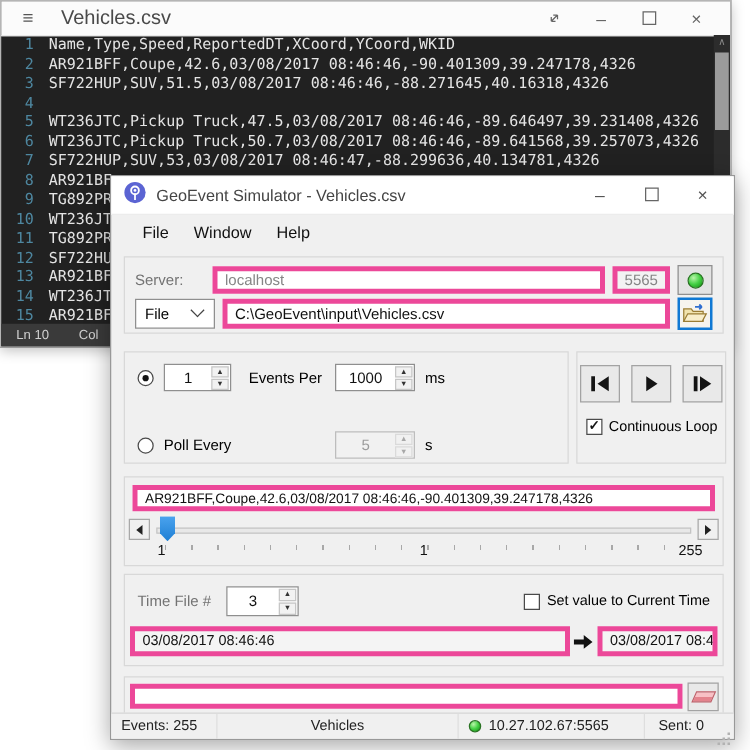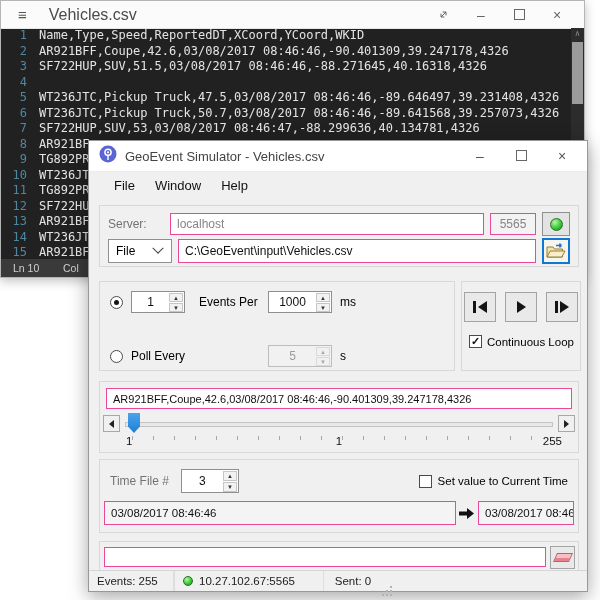--- a/index.html
+++ b/index.html
@@ -39,21 +39,21 @@
   .menu-item{cursor:pointer;}
 
   .grp{position:absolute;border:1px solid #d8d8d8;box-sizing:border-box;}
   #grp-source{left:10px;top:64px;width:480px;height:62px;}
   #grp-rate{left:10px;top:140px;width:356px;height:90px;}
   #grp-play{left:372px;top:140px;width:120px;height:90px;}
   #grp-event{left:10px;top:240px;width:480px;height:72px;}
   #grp-time{left:10px;top:318px;width:480px;height:74px;}
   #grp-log{left:10px;top:400px;width:480px;height:32px;}
 
-  .field{background:#fff;border:1px solid #ec4899;box-sizing:border-box;font-size:12px;color:#111;
+  .field{background:#fff;border:4px solid #ec4899;box-sizing:border-box;font-size:12px;color:#111;
          padding:0 6px;display:flex;align-items:center;overflow:hidden;white-space:nowrap;}
   .field.dim{color:#858585;}
 
   .srow{position:absolute;left:8px;right:8px;height:24px;display:flex;align-items:center;}
   #row-server{top:6px;} #row-file{top:33px;}
   .lbl{font-size:12px;color:#737373;}
   #row-server .lbl{width:62px;}
   .host-field{flex:1;height:22px;margin-right:6px;}
   .port-field{width:46px;height:22px;margin-right:6px;justify-content:center;color:#858585;background:#f3f3f3;}
   .led-btn{width:28px;height:24px;background:#e3e3e3;border:1px solid #8f8f8f;box-sizing:border-box;
@@ -395,20 +395,21 @@
   <div class="grp" id="grp-log">
     <div class="field log-field"></div>
     <div class="erase-btn">
         <span class="eraser"></span>
       </div>
   </div>
 
   <div class="statusbar">
     <div class="scell sc1">Events: 255</div>
     <div class="ssep"></div>
+    <div class="scell sc2">Vehicles</div>
     <div class="ssep"></div>
     <div class="scell sc3">
       <span class="led small"></span>
       <span>10.27.102.67:5565</span>
     </div>
     <div class="ssep"></div>
     <div class="scell sc4">Sent: 0</div>
     <div class="grip"></div>
   </div>
 </div>

